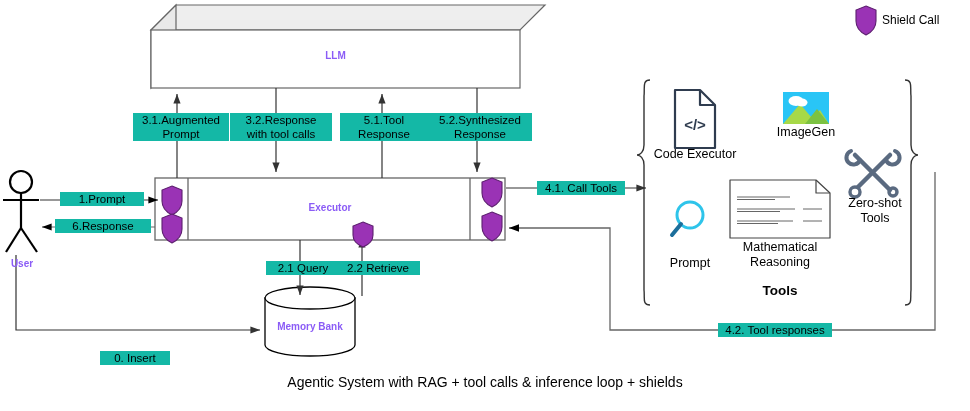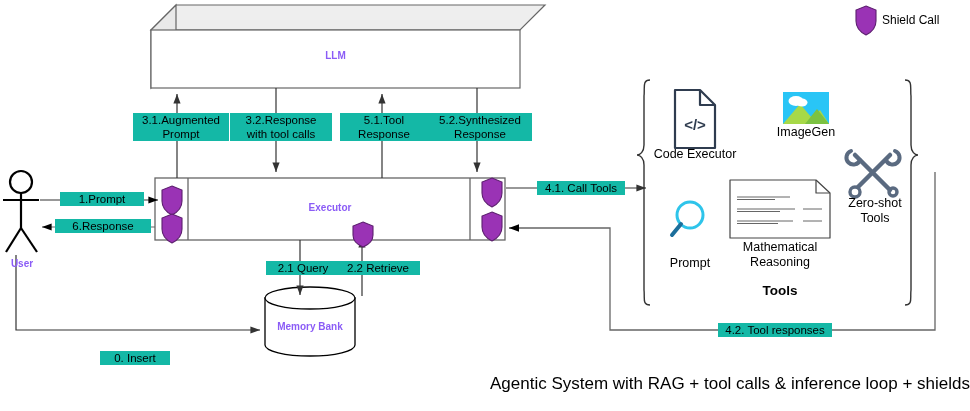--- a/index.html
+++ b/index.html
@@ -40,23 +40,23 @@
   .icon-cap {
     position: absolute;
     font-size: 12.5px;
     line-height: 15px;
     text-align: center;
     color: #000;
     white-space: pre-line;
   }
   .caption {
     position: absolute;
-    font-size: 17px;
-    color: #000;
-    text-align: right;
+    font-size: 14px;
+    color: #000;
+    text-align: center;
     white-space: nowrap;
   }
   .legend-text {
     position: absolute;
     font-size: 12px;
     color: #000;
   }
   .boxtitle {
     position: absolute;
     font-weight: bold;

